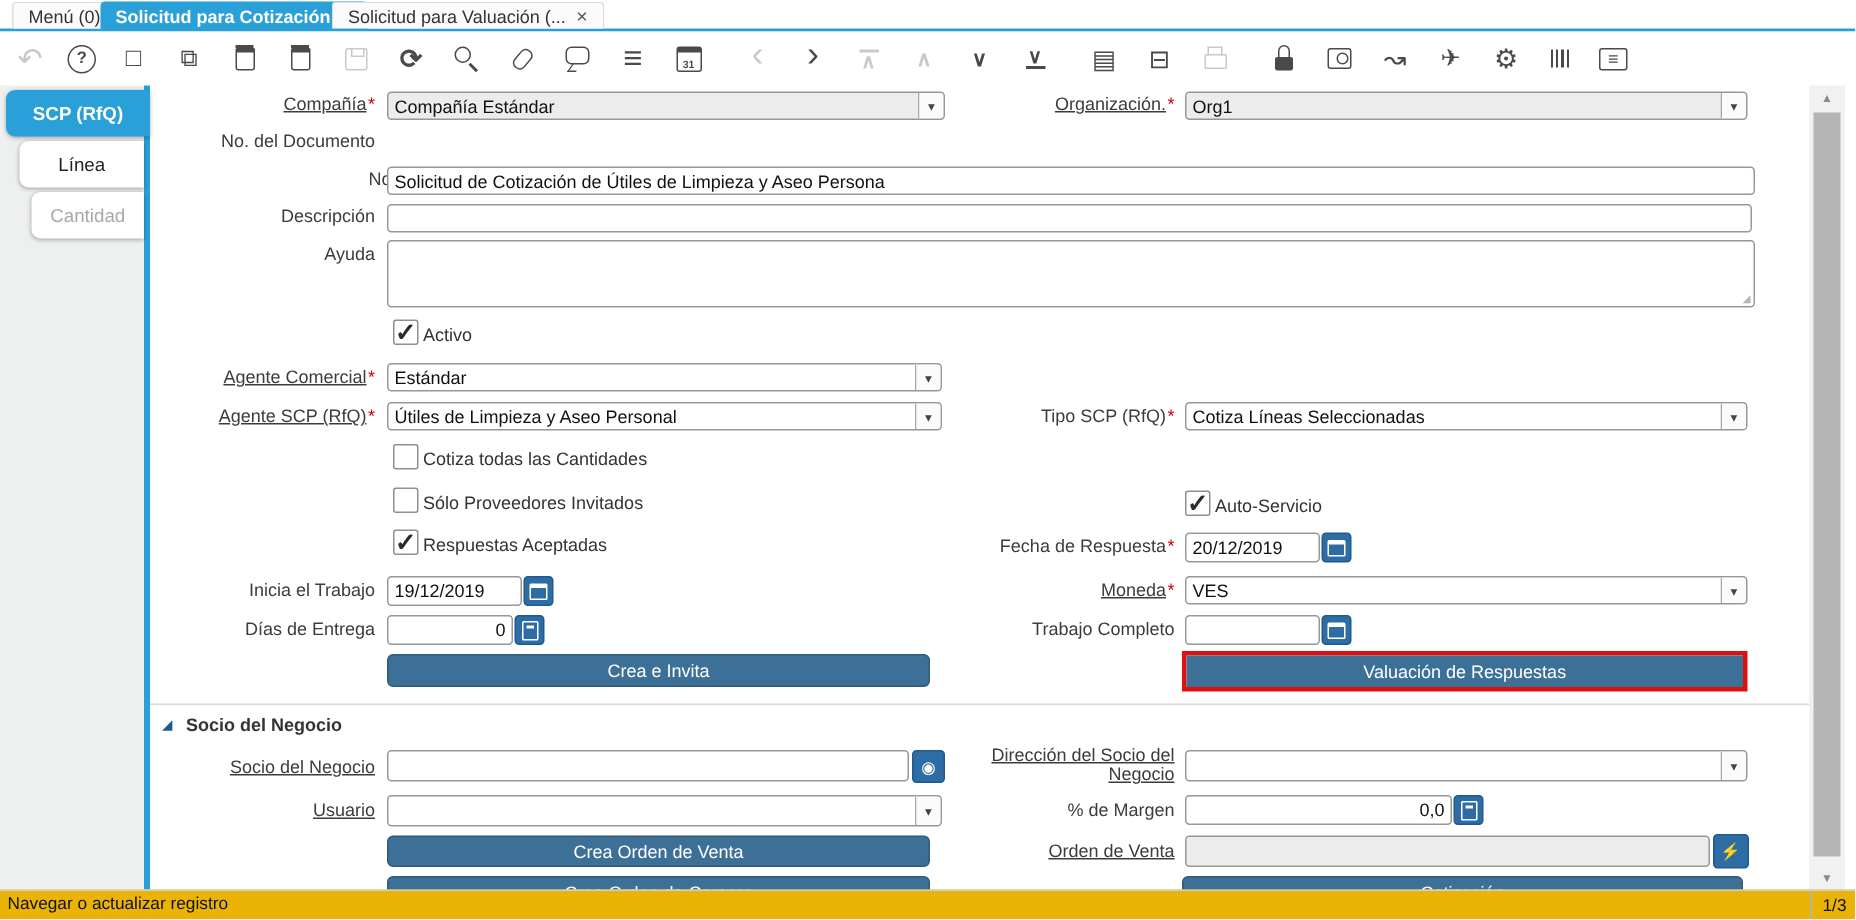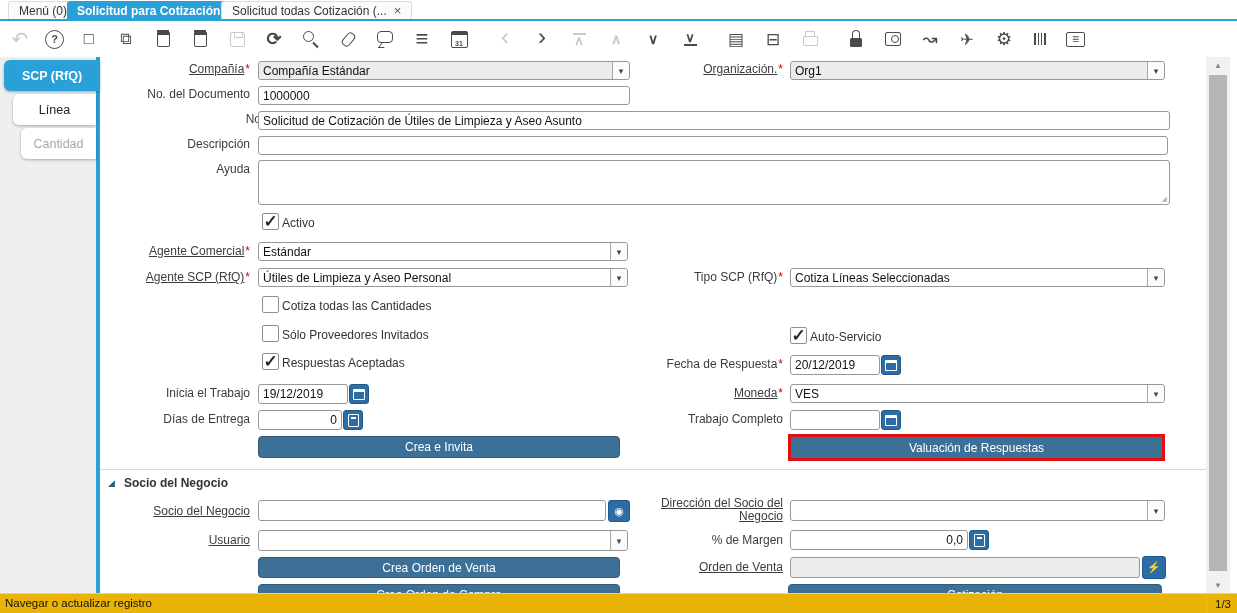--- a/index.html
+++ b/index.html
@@ -115,21 +115,21 @@
 
   <div id="tabbar">
     <div class="wtab plain" style="left:8px;">
         <span>Menú (0)</span>
       </div>
     <div class="wtab active" style="left:67px;">
         <span>Solicitud para Cotización</span>
         <span class="xico"></span>
       </div>
     <div class="wtab plain" style="left:221px;">
-        <span>Solicitud todas Cotización (...</span>
+        <span>Solicitud para Valuación (...</span>
         <span class="xico"></span>
       </div>
   </div>
 
   <div id="toolbar">
     <span class="tbi dis g-undo"></span>
     <span class="tbi g-help"></span>
     <span class="tbi g-new"></span>
     <span class="tbi g-copy"></span>
     <span class="tbi g-trash"></span>
@@ -174,27 +174,24 @@
   <div class="lb u req" style="left:100px;top:63px;width:150px;">Compañía</div>
   <div class="fld ro combo" style="left:258px;top:61px;width:372px;height:19px;">
       <span>Compañía Estándar</span>
     </div>
   <div class="lb u req" style="left:640px;top:63px;width:143px;">Organización.</div>
   <div class="fld ro combo" style="left:790px;top:61px;width:375px;height:19px;">
       <span>Org1</span>
     </div>
 
   <div class="lb" style="left:100px;top:88px;width:150px;">No. del Documento</div>
-  <div class="fld" style="left:258px;top:86px;width:372px;height:19px;">
-      <span>1000000</span>
-    </div>
 
   <div class="lb req" style="left:100px;top:113px;width:150px;padding-left:44px;">Nombre</div>
   <div class="fld" style="left:258px;top:111px;width:912px;height:19px;">
-      <span>Solicitud de Cotización de Útiles de Limpieza y Aseo Asunto</span>
+      <span>Solicitud de Cotización de Útiles de Limpieza y Aseo Persona</span>
     </div>
 
   <div class="lb" style="left:100px;top:138px;width:150px;">Descripción</div>
   <div class="fld" style="left:258px;top:136px;width:910px;height:19px;">
       <span></span>
     </div>
 
   <div class="lb" style="left:100px;top:163px;width:150px;">Ayuda</div>
   <div class="fld" style="left:258px;top:160px;width:912px;height:45px;align-items:flex-start;">
       <span></span>

